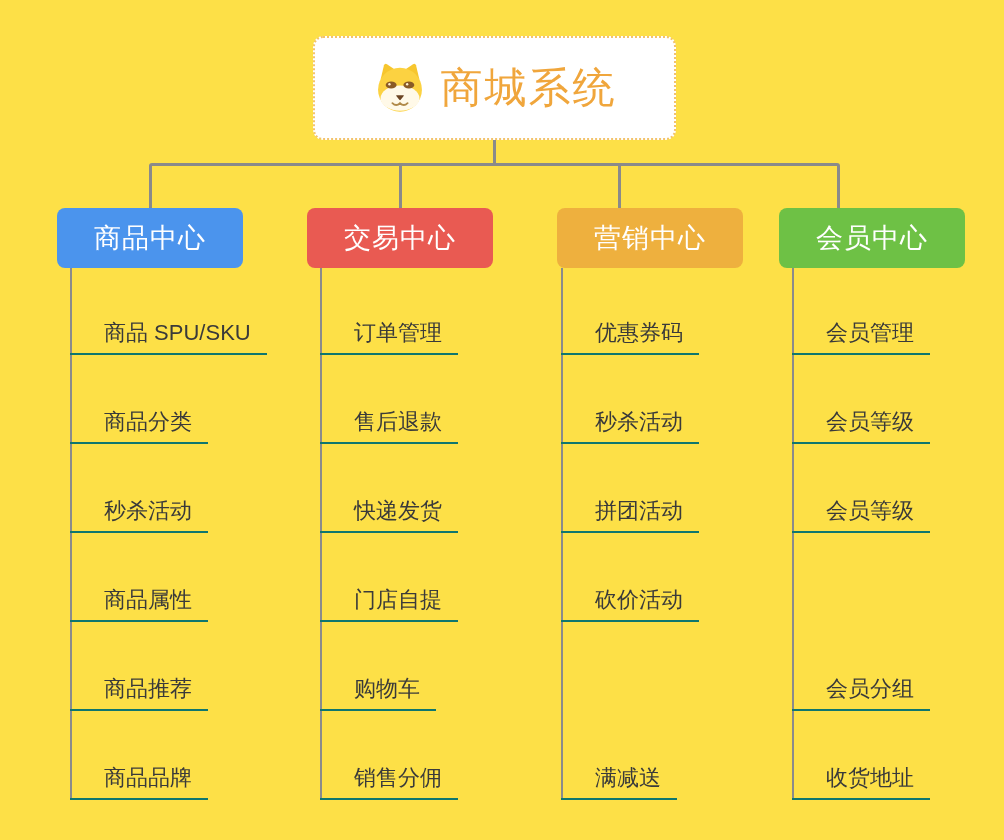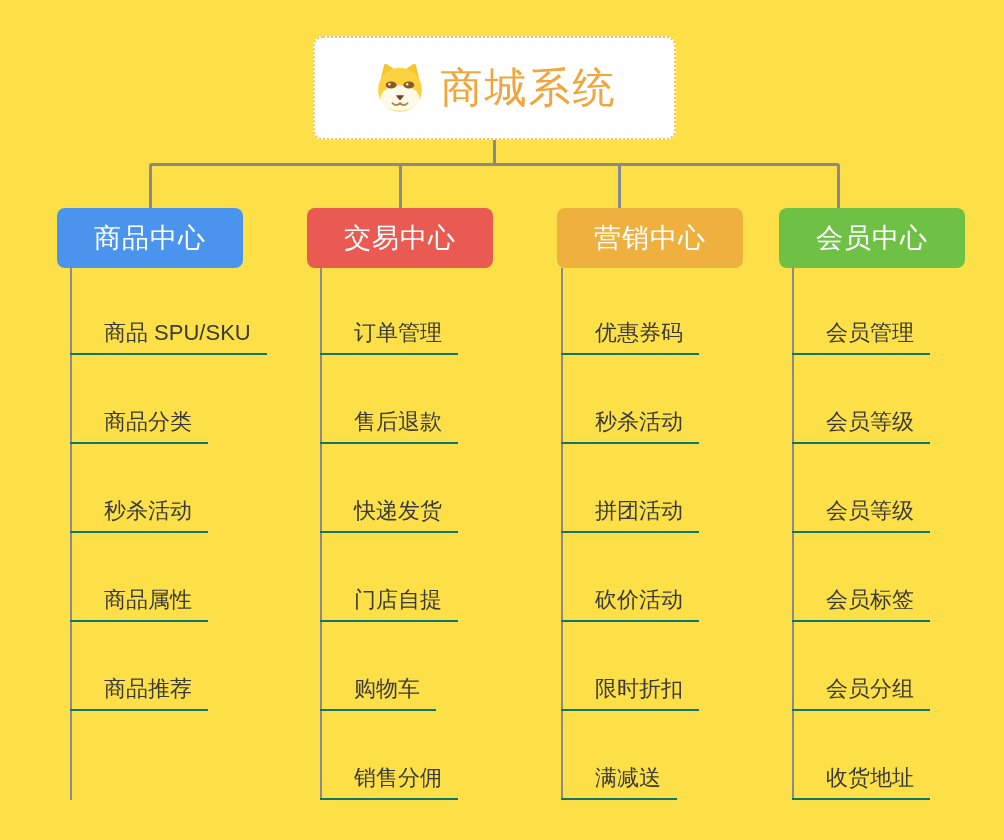--- a/index.html
+++ b/index.html
@@ -71,48 +71,47 @@
   </div>
 
   <div class="branch branch-0">
     <div class="branch-header" style="background-color: rgb(75, 148, 237);">商品中心</div>
     <div class="branch-line"></div>
     <div class="leaf leaf-0">商品 SPU/SKU</div>
     <div class="leaf leaf-1">商品分类</div>
     <div class="leaf leaf-2">秒杀活动</div>
     <div class="leaf leaf-3">商品属性</div>
     <div class="leaf leaf-4">商品推荐</div>
+    <div class="leaf leaf-5">商品品牌</div>
   </div>
 
   <div class="branch branch-1">
     <div class="branch-header" style="background-color: rgb(233, 90, 82);">交易中心</div>
     <div class="branch-line"></div>
     <div class="leaf leaf-0">订单管理</div>
     <div class="leaf leaf-1">售后退款</div>
     <div class="leaf leaf-2">快递发货</div>
     <div class="leaf leaf-3">门店自提</div>
     <div class="leaf leaf-4">购物车</div>
     <div class="leaf leaf-5">销售分佣</div>
   </div>
 
   <div class="branch branch-2">
     <div class="branch-header" style="background-color: rgb(238, 176, 62);">营销中心</div>
     <div class="branch-line"></div>
     <div class="leaf leaf-0">优惠券码</div>
     <div class="leaf leaf-1">秒杀活动</div>
     <div class="leaf leaf-2">拼团活动</div>
     <div class="leaf leaf-3">砍价活动</div>
-    <div class="leaf leaf-4">限时折扣</div>
     <div class="leaf leaf-5">满减送</div>
   </div>
 
   <div class="branch branch-3">
     <div class="branch-header" style="background-color: rgb(110, 193, 69);">会员中心</div>
     <div class="branch-line"></div>
     <div class="leaf leaf-0">会员管理</div>
     <div class="leaf leaf-1">会员等级</div>
     <div class="leaf leaf-2">会员等级</div>
-    <div class="leaf leaf-3">会员标签</div>
     <div class="leaf leaf-5">收货地址</div>
     <div class="leaf leaf-4">会员分组</div>
   </div>
 
 </div>
 
 </body></html>

